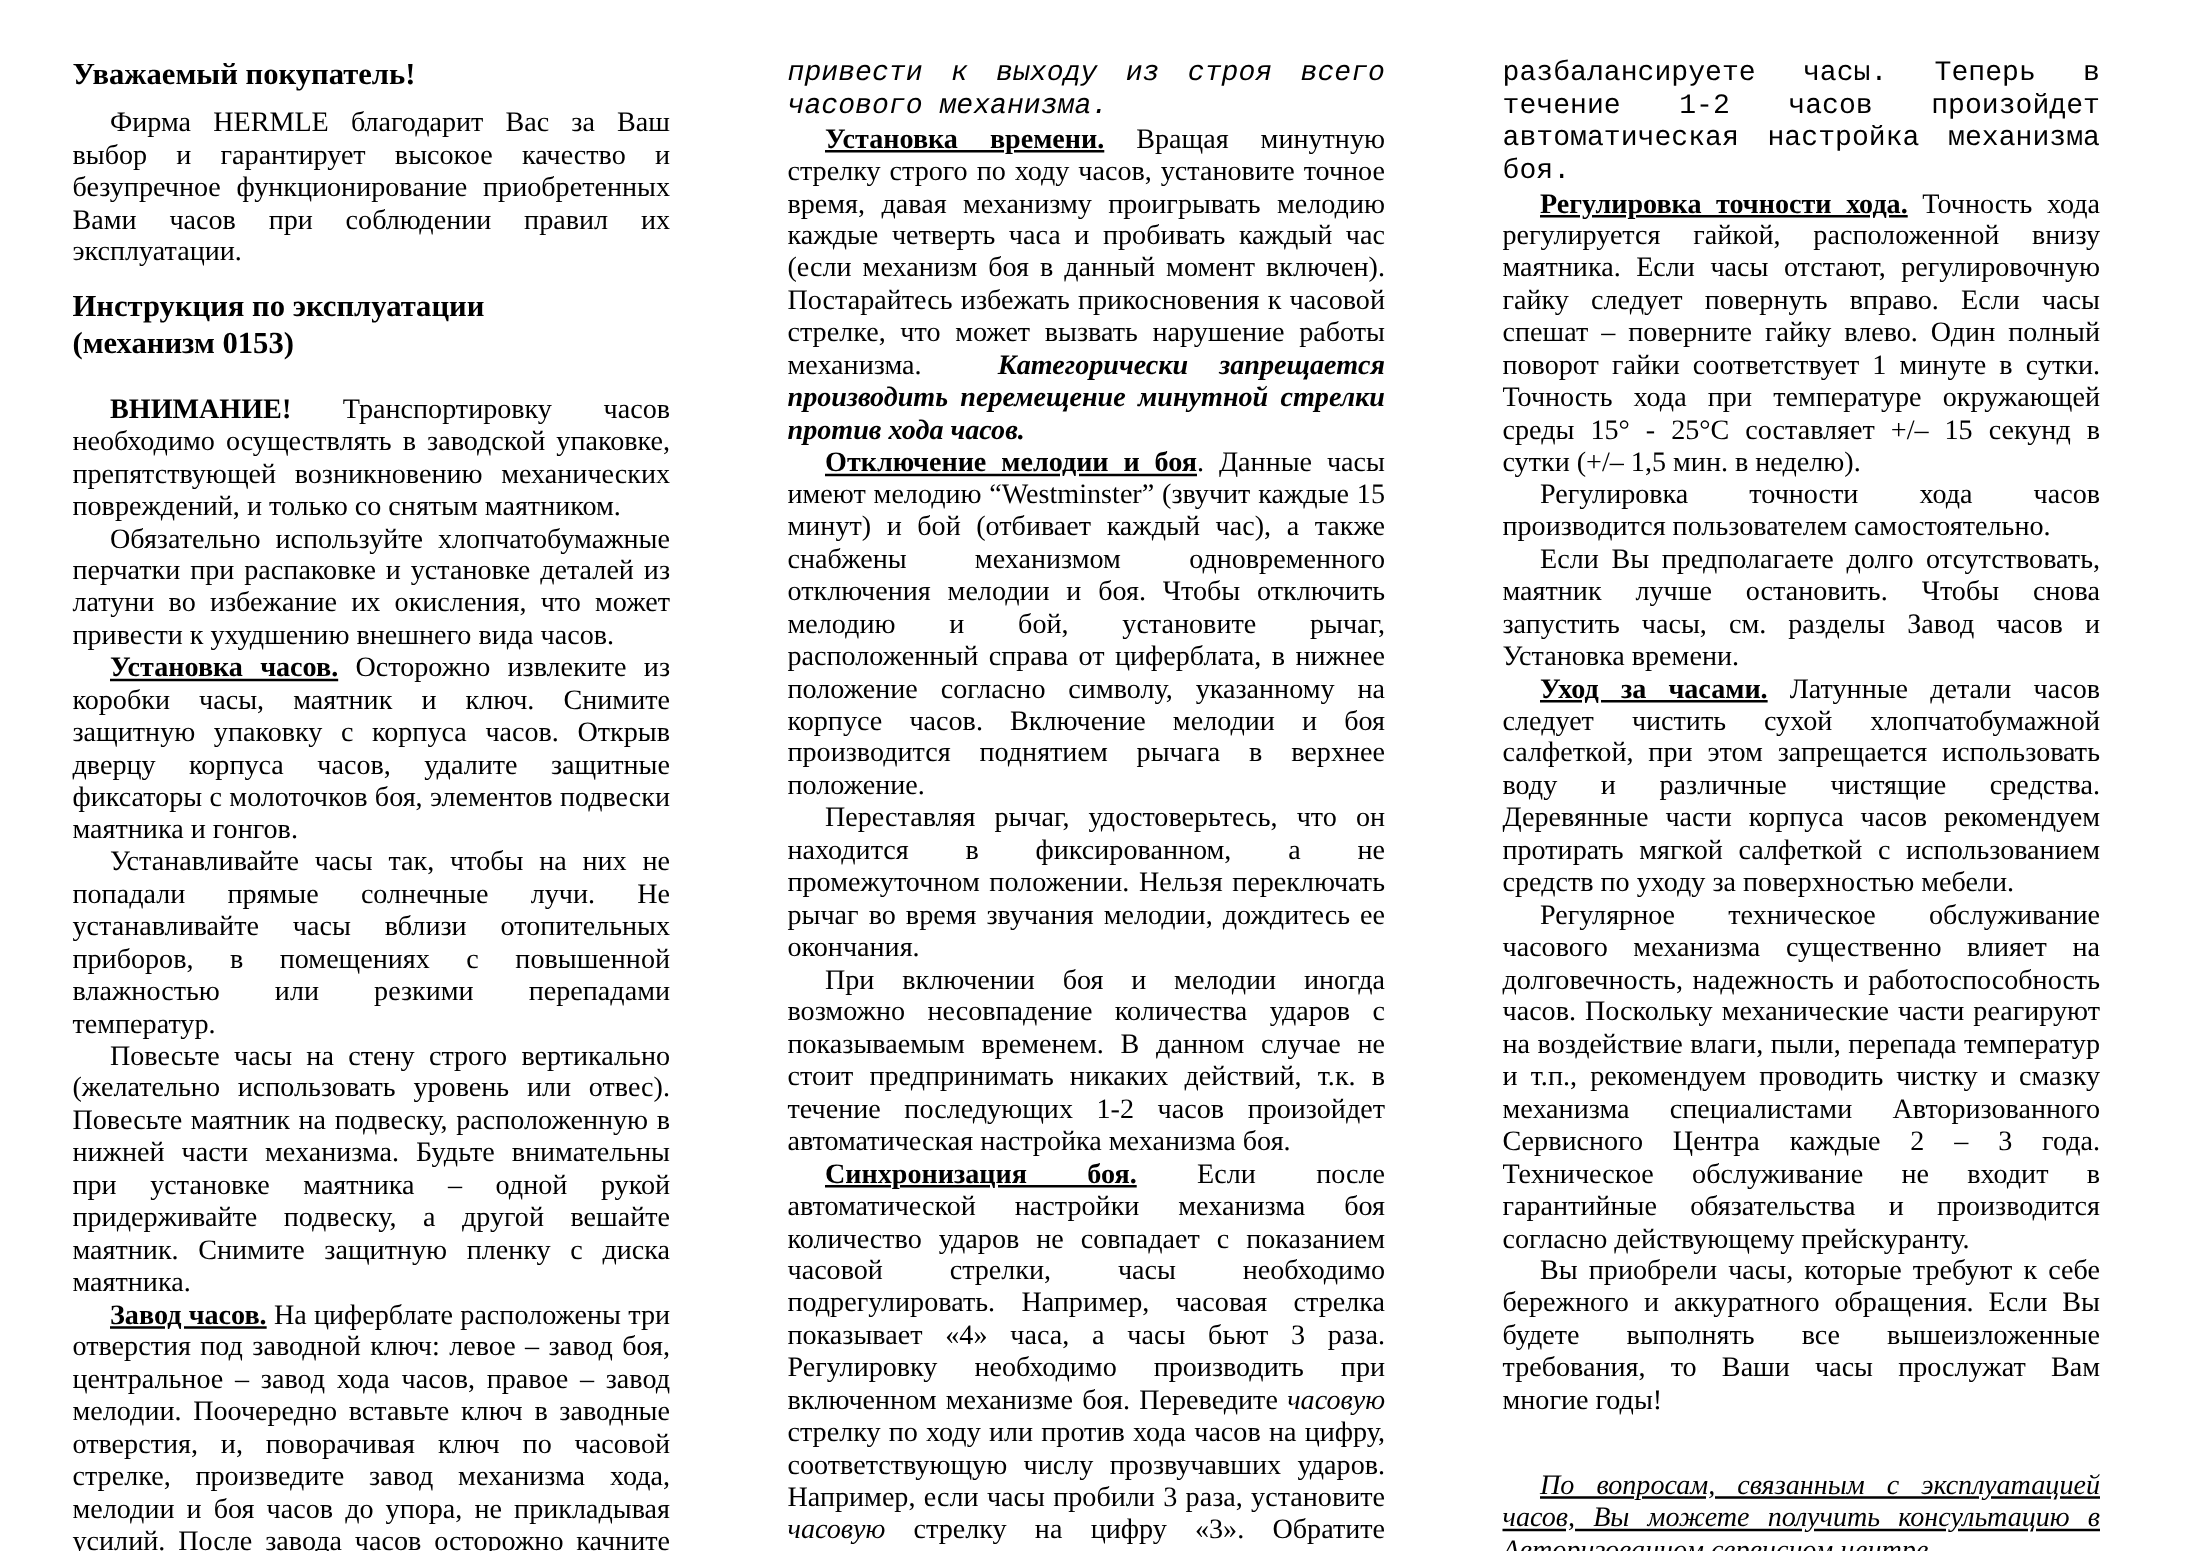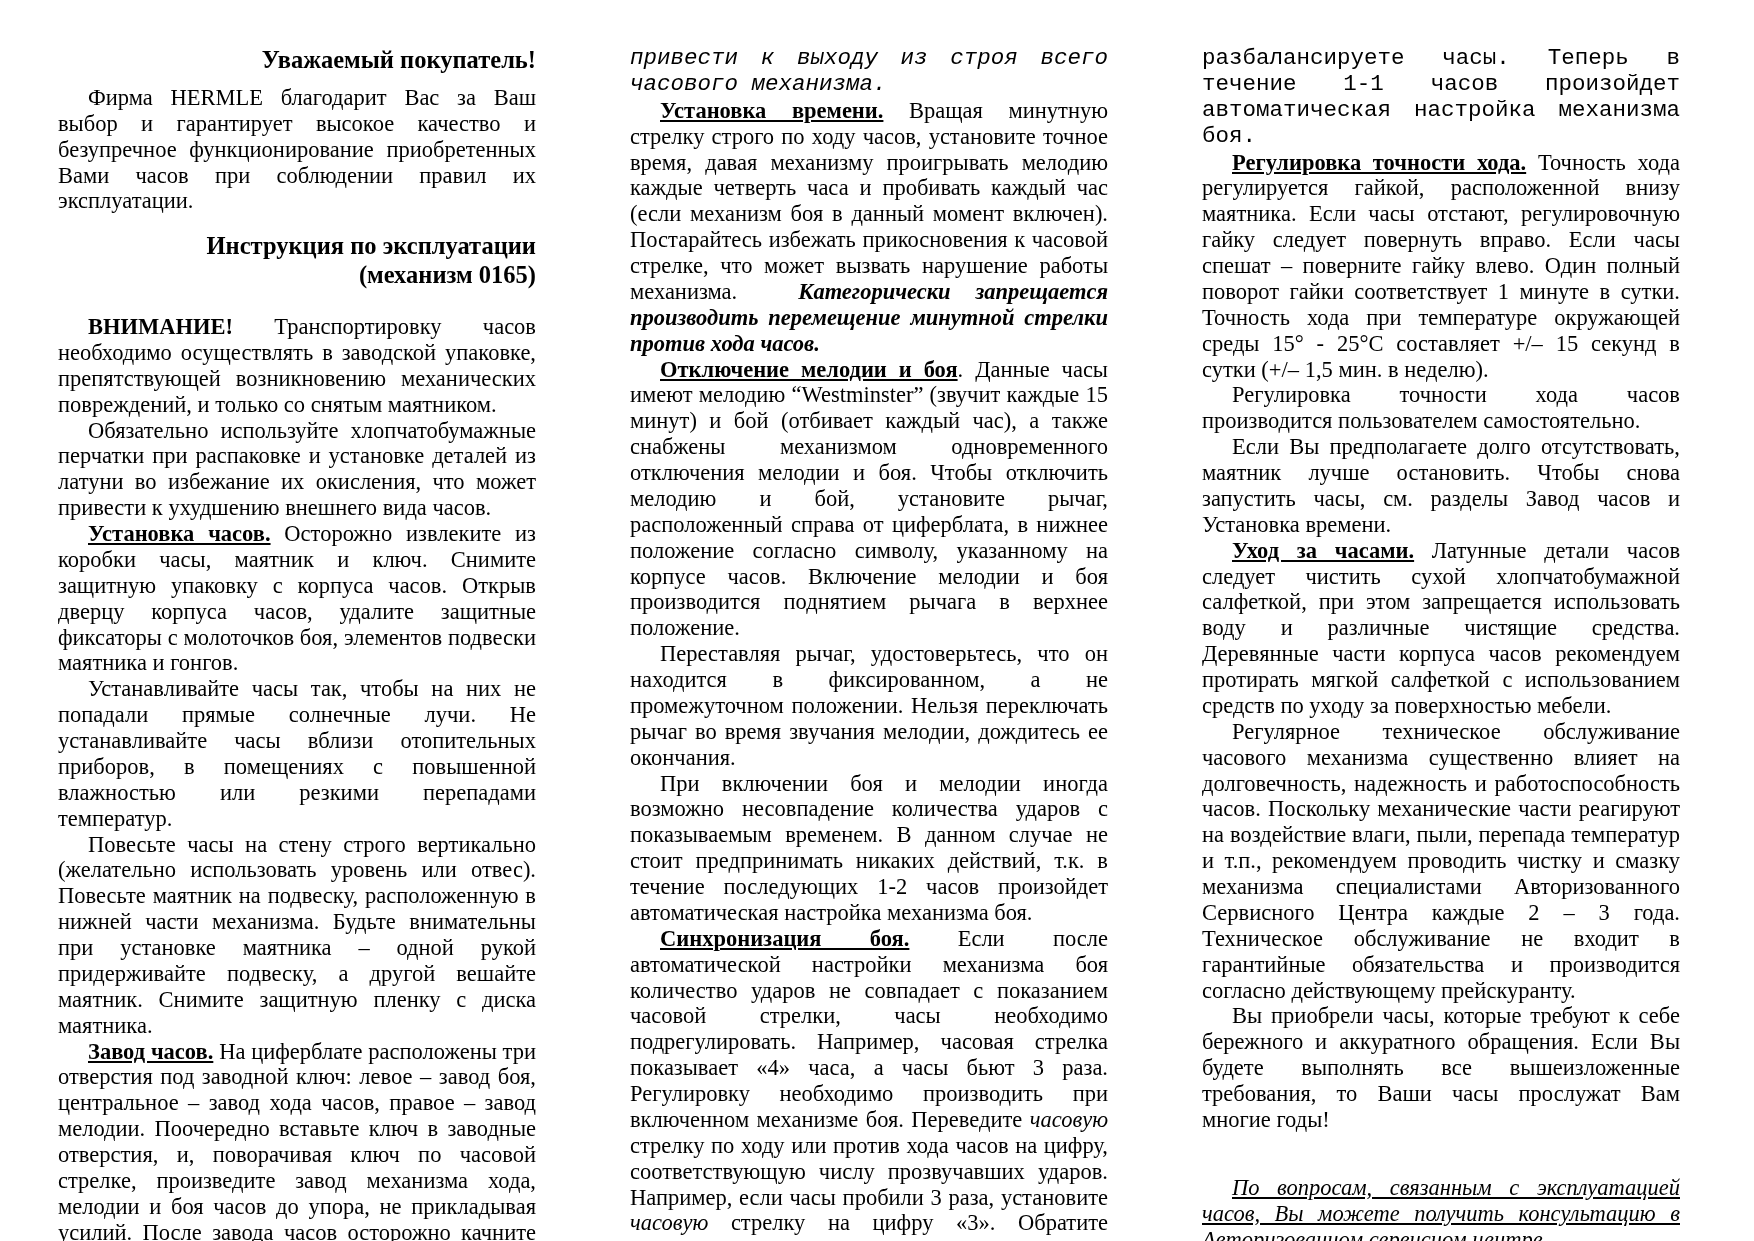--- a/index.html
+++ b/index.html
@@ -14,62 +14,62 @@
     overflow:hidden;
     font-family:"Liberation Serif", serif;
     font-size:22.5px;
     line-height:1.15;
     color:#000;
   }
   .col { flex:0 0 478px; width:478px; text-align:justify; }
   p { margin:0; text-indent:30px; }
   p.noindent { text-indent:0;font-family:Liberation Mono, monospace; }
   .center-h {
-    text-align:right; text-indent:0;
+    text-align:left; text-indent:0;
     font-weight:bold; font-size:24.5px; line-height:1.18;
   }
   .greeting { margin:0 0 10px 0; }
   .doc-title { margin:18px 0 24px 0; }
   .b  { font-weight:bold; }
   .i  { font-style:italic; }
   .bi { font-weight:bold; font-style:italic;margin-left:36px; }
   .hd { font-weight:bold; text-decoration:underline; }
   .contact { margin-top:42px;text-decoration:underline; }
 </style>
 </head>
 <body>
 
 <div class="page">
 
   <div class="col">
     <div class="center-h greeting">Уважаемый покупатель!</div>
     <p>Фирма HERMLE благодарит Вас за Ваш выбор и гарантирует высокое качество и безупречное функционирование приобретенных Вами часов при соблюдении правил их эксплуатации.</p>
     <div class="center-h doc-title">
       <div>Инструкция по эксплуатации</div>
-      <div>(механизм 0165)</div>
+      <div>(механизм 0153)</div>
     </div>
     <p><span class="b">ВНИМАНИЕ!</span><span> Транспортировку часов необходимо осуществлять в заводской упаковке, препятствующей возникновению механических повреждений, и только со снятым маятником.</span></p>
     <p>Обязательно используйте хлопчатобумажные перчатки при распаковке и установке деталей из латуни во избежание их окисления, что может привести к ухудшению внешнего вида часов.</p>
     <p><span class="hd">Установка часов.</span><span> Осторожно извлеките из коробки часы, маятник и ключ. Снимите защитную упаковку с корпуса часов. Открыв дверцу корпуса часов, удалите защитные фиксаторы с молоточков боя, элементов подвески маятника и гонгов.</span></p>
     <p>Устанавливайте часы так, чтобы на них не попадали прямые солнечные лучи. Не устанавливайте часы вблизи отопительных приборов, в помещениях с повышенной влажностью или резкими перепадами температур.</p>
     <p>Повесьте часы на стену строго вертикально (желательно использовать уровень или отвес). Повесьте маятник на подвеску, расположенную в нижней части механизма. Будьте внимательны при установке маятника – одной рукой придерживайте подвеску, а другой вешайте маятник. Снимите защитную пленку с диска маятника.</p>
     <p><span class="hd">Завод часов.</span><span> На циферблате расположены три отверстия под заводной ключ: левое – завод боя, центральное – завод хода часов, правое – завод мелодии. Поочередно вставьте ключ в заводные отверстия, и, поворачивая ключ по часовой стрелке, произведите завод механизма хода, мелодии и боя часов до упора, не прикладывая усилий. После завода часов осторожно качните маятник, чтобы часы пошли. Через 1-2 мин. ход маятника стабилизируется. Проследите, чтобы звук хода был равномерным. Равномерность хода достигается путем осторожного перемещения нижней части корпуса часов вправо или влево. Производите завод часов каждые 6-7 дней. </span></p>
   </div>
 
   <div class="col">
     <p class="noindent i">привести к выходу из строя всего часового механизма.</p>
     <p><span class="hd">Установка времени.</span><span> Вращая минутную стрелку строго по ходу часов, установите точное время, давая механизму проигрывать мелодию каждые четверть часа и пробивать каждый час (если механизм боя в данный момент включен). Постарайтесь избежать прикосновения к часовой стрелке, что может вызвать нарушение работы механизма. </span><span class="bi">Категорически запрещается производить перемещение минутной стрелки против хода часов.</span></p>
     <p><span class="hd">Отключение мелодии и боя</span><span>. Данные часы имеют мелодию “Westminster” (звучит каждые 15 минут) и бой (отбивает каждый час), а также снабжены механизмом одновременного отключения мелодии и боя. Чтобы отключить мелодию и бой, установите рычаг, расположенный справа от циферблата, в нижнее положение согласно символу, указанному на корпусе часов. Включение мелодии и боя производится поднятием рычага в верхнее положение.</span></p>
     <p>Переставляя рычаг, удостоверьтесь, что он находится в фиксированном, а не промежуточном положении. Нельзя переключать рычаг во время звучания мелодии, дождитесь ее окончания.</p>
     <p>При включении боя и мелодии иногда возможно несовпадение количества ударов с показываемым временем. В данном случае не стоит предпринимать никаких действий, т.к. в течение последующих 1-2 часов произойдет автоматическая настройка механизма боя.</p>
     <p><span class="hd">Синхронизация боя.</span><span> Если после автоматической настройки механизма боя количество ударов не совпадает с показанием часовой стрелки, часы необходимо подрегулировать. Например, часовая стрелка показывает «4» часа, а часы бьют 3 раза. Регулировку необходимо производить при включенном механизме боя. Переведите </span><span class="i">часовую</span><span> стрелку по ходу или против хода часов на цифру, соответствующую числу прозвучавших ударов. Например, если часы пробили 3 раза, установите </span><span class="i">часовую</span><span> стрелку на цифру «3». Обратите внимание, что часовая стрелка вращается независимо от минутной стрелки. После этого установите точное время, вращая </span></p>
   </div>
 
   <div class="col">
-    <p class="noindent">разбалансируете часы. Теперь в течение 1-1 часов произойдет автоматическая настройка механизма боя.</p>
+    <p class="noindent">разбалансируете часы. Теперь в течение 1-2 часов произойдет автоматическая настройка механизма боя.</p>
     <p><span class="hd">Регулировка точности хода.</span><span> Точность хода регулируется гайкой, расположенной внизу маятника. Если часы отстают, регулировочную гайку следует повернуть вправо. Если часы спешат – поверните гайку влево. Один полный поворот гайки соответствует 1 минуте в сутки. Точность хода при температуре окружающей среды 15° - 25°С составляет +/– 15 секунд в сутки (+/– 1,5 мин. в неделю).</span></p>
     <p>Регулировка точности хода часов производится пользователем самостоятельно.</p>
     <p>Если Вы предполагаете долго отсутствовать, маятник лучше остановить. Чтобы снова запустить часы, см. разделы Завод часов и Установка времени.</p>
     <p><span class="hd">Уход за часами.</span><span> Латунные детали часов следует чистить сухой хлопчатобумажной салфеткой, при этом запрещается использовать воду и различные чистящие средства. Деревянные части корпуса часов рекомендуем протирать мягкой салфеткой с использованием средств по уходу за поверхностью мебели.</span></p>
     <p>Регулярное техническое обслуживание часового механизма существенно влияет на долговечность, надежность и работоспособность часов. Поскольку механические части реагируют на воздействие влаги, пыли, перепада температур и т.п., рекомендуем проводить чистку и смазку механизма специалистами Авторизованного Сервисного Центра каждые 2 – 3 года. Техническое обслуживание не входит в гарантийные обязательства и производится согласно действующему прейскуранту.</p>
     <p>Вы приобрели часы, которые требуют к себе бережного и аккуратного обращения. Если Вы будете выполнять все вышеизложенные требования, то Ваши часы прослужат Вам многие годы!</p>
     <p class="i contact">По вопросам, связанным с эксплуатацией часов, Вы можете получить консультацию в Авторизованном сервисном центре.</p>
   </div>
 
 </div>

